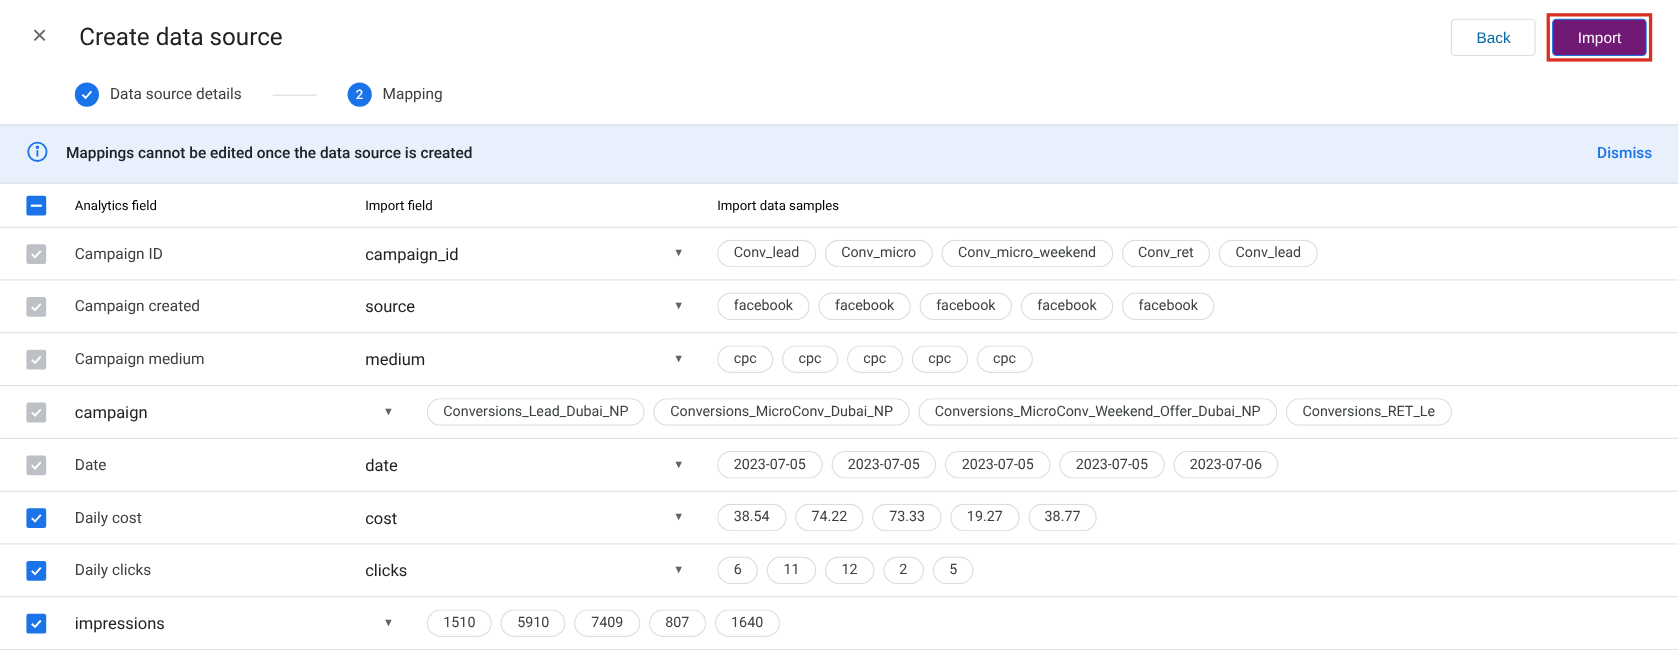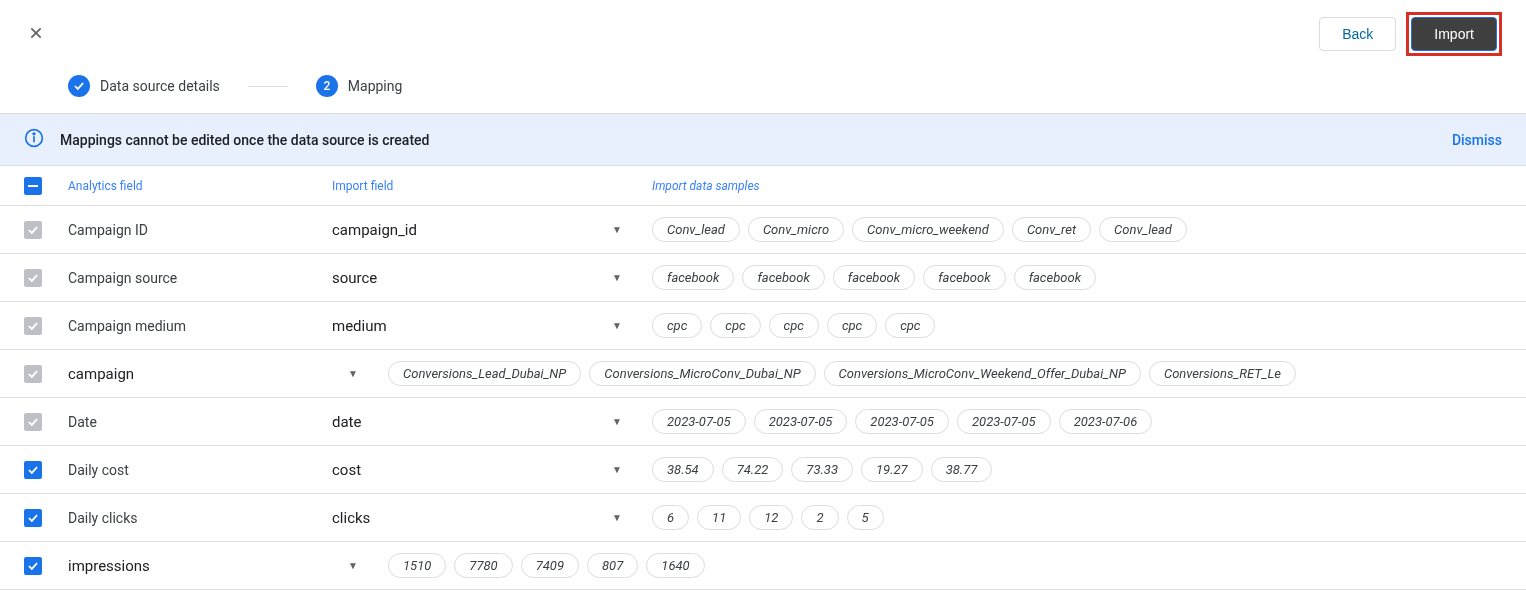--- a/index.html
+++ b/index.html
@@ -43,21 +43,21 @@
     border-radius: 4px;
     padding: 8px 22px;
     font-size: 14px;
     font-weight: 500;
     cursor: pointer;
     border: 1px solid #dadce0;
     background: #fff;
     color: #0369a1;
   }
   .btn-primary {
-    background: #404040;
+    background: #701a75;
     color: #fff;
     border: 1px solid #1a73e8;
   }
   .highlight-box {
     border: 3px solid #d93025;
     padding: 2px;
   }
   .stepper {
     display: flex;
     align-items: center;
@@ -118,26 +118,26 @@
   .table-header, .row {
     display: flex;
     align-items: center;
     border-bottom: 1px solid #e0e0e0;
     padding: 0 24px;
     min-height: 48px;
   }
   .table-header {
     min-height: 40px;
     font-size: 12px;
-    color: #3b82f6;
+    color: #000000;
   }
   .col-check { width: 44px; display:flex; align-items:center;}
   .col-analytics { width: 264px; }
   .col-import { width: 320px; display:flex; align-items:center; justify-content:space-between; padding-right:30px;}
-  .col-samples { flex: 1; display:flex; gap:8px; flex-wrap:nowrap; overflow:hidden;font-style:italic;}
+  .col-samples { flex: 1; display:flex; gap:8px; flex-wrap:nowrap; overflow:hidden;}
   .checkbox {
     width: 18px;
     height: 18px;
     border-radius: 2px;
     display: flex;
     align-items: center;
     justify-content: center;
     color: #fff;
     font-size: 14px;
   }
@@ -174,20 +174,21 @@
 <body>
 
 <div class="header">
   <div class="header-left">
     <span class="close-btn">
       <svg width="16" height="16" viewBox="0 0 24 24" fill="none" stroke="currentColor" stroke-width="2.5">
         <line x1="5" y1="5" x2="19" y2="19"></line>
           <line x1="19" y1="5" x2="5" y2="19"></line>
       </svg>
     </span>
+    <div class="title">Create data source</div>
   </div>
   <div class="header-right">
     <button class="btn">Back</button>
     <span class="highlight-box">
       <button class="btn btn-primary">Import</button>
     </span>
   </div>
 </div>
 
 <div class="stepper">
@@ -254,21 +255,21 @@
       </div>
     </div>
     <div class="row">
       <div class="col-check">
         <div class="checkbox checked-gray">
           <svg class="check-svg" viewBox="0 0 24 24" fill="none" stroke="#fff" stroke-width="3">
             <polyline points="5,12 10,17 19,7"></polyline>
           </svg>
         </div>
       </div>
-      <div class="col-analytics">Campaign source</div>
+      <div class="col-analytics">Campaign created</div>
       <div class="col-import">
         <span class="import-field-text">source</span>
         <span class="dropdown-arrow">▼</span>
       </div>
       <div class="col-samples">
         <span class="chip">facebook</span>
         <span class="chip">facebook</span>
         <span class="chip">facebook</span>
         <span class="chip">facebook</span>
         <span class="chip">facebook</span>
@@ -384,19 +385,19 @@
             <polyline points="5,12 10,17 19,7"></polyline>
           </svg>
         </div>
       </div>
       <div class="col-import">
         <span class="import-field-text">impressions</span>
         <span class="dropdown-arrow">▼</span>
       </div>
       <div class="col-samples">
         <span class="chip">1510</span>
-        <span class="chip">7780</span>
+        <span class="chip">5910</span>
         <span class="chip">7409</span>
         <span class="chip">807</span>
         <span class="chip">1640</span>
       </div>
     </div>
   </div>
 
 </body></html>

